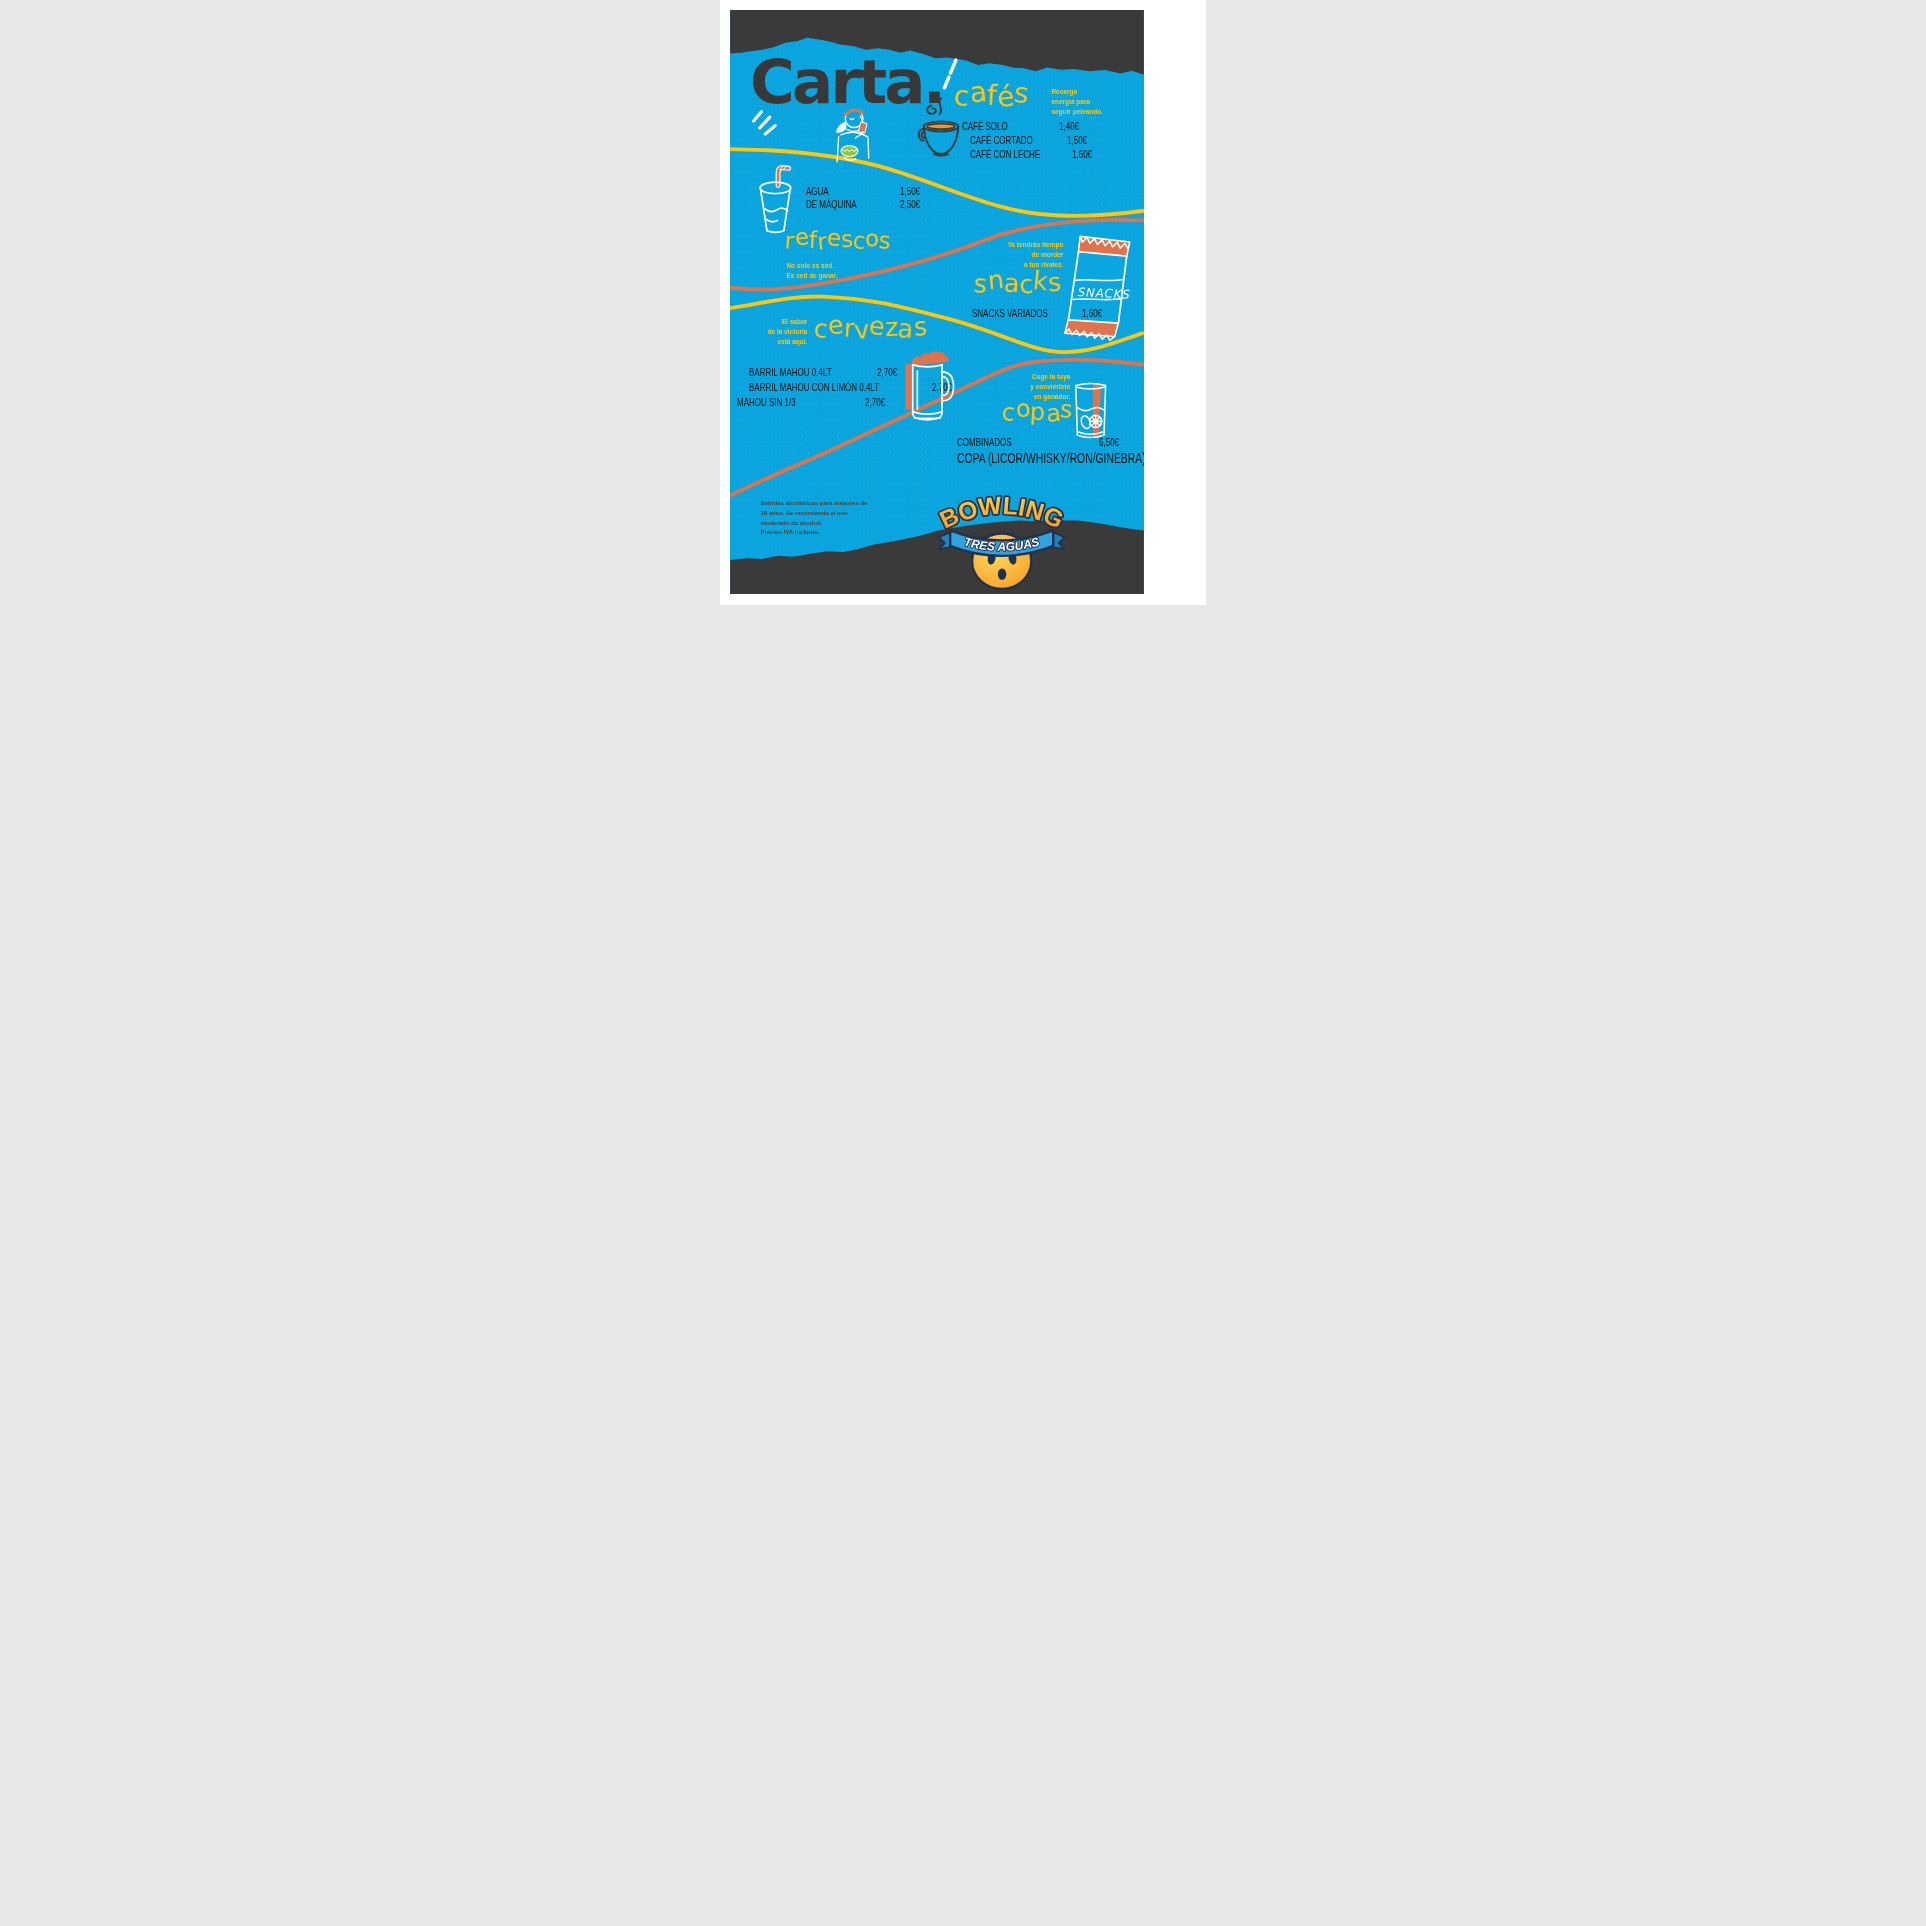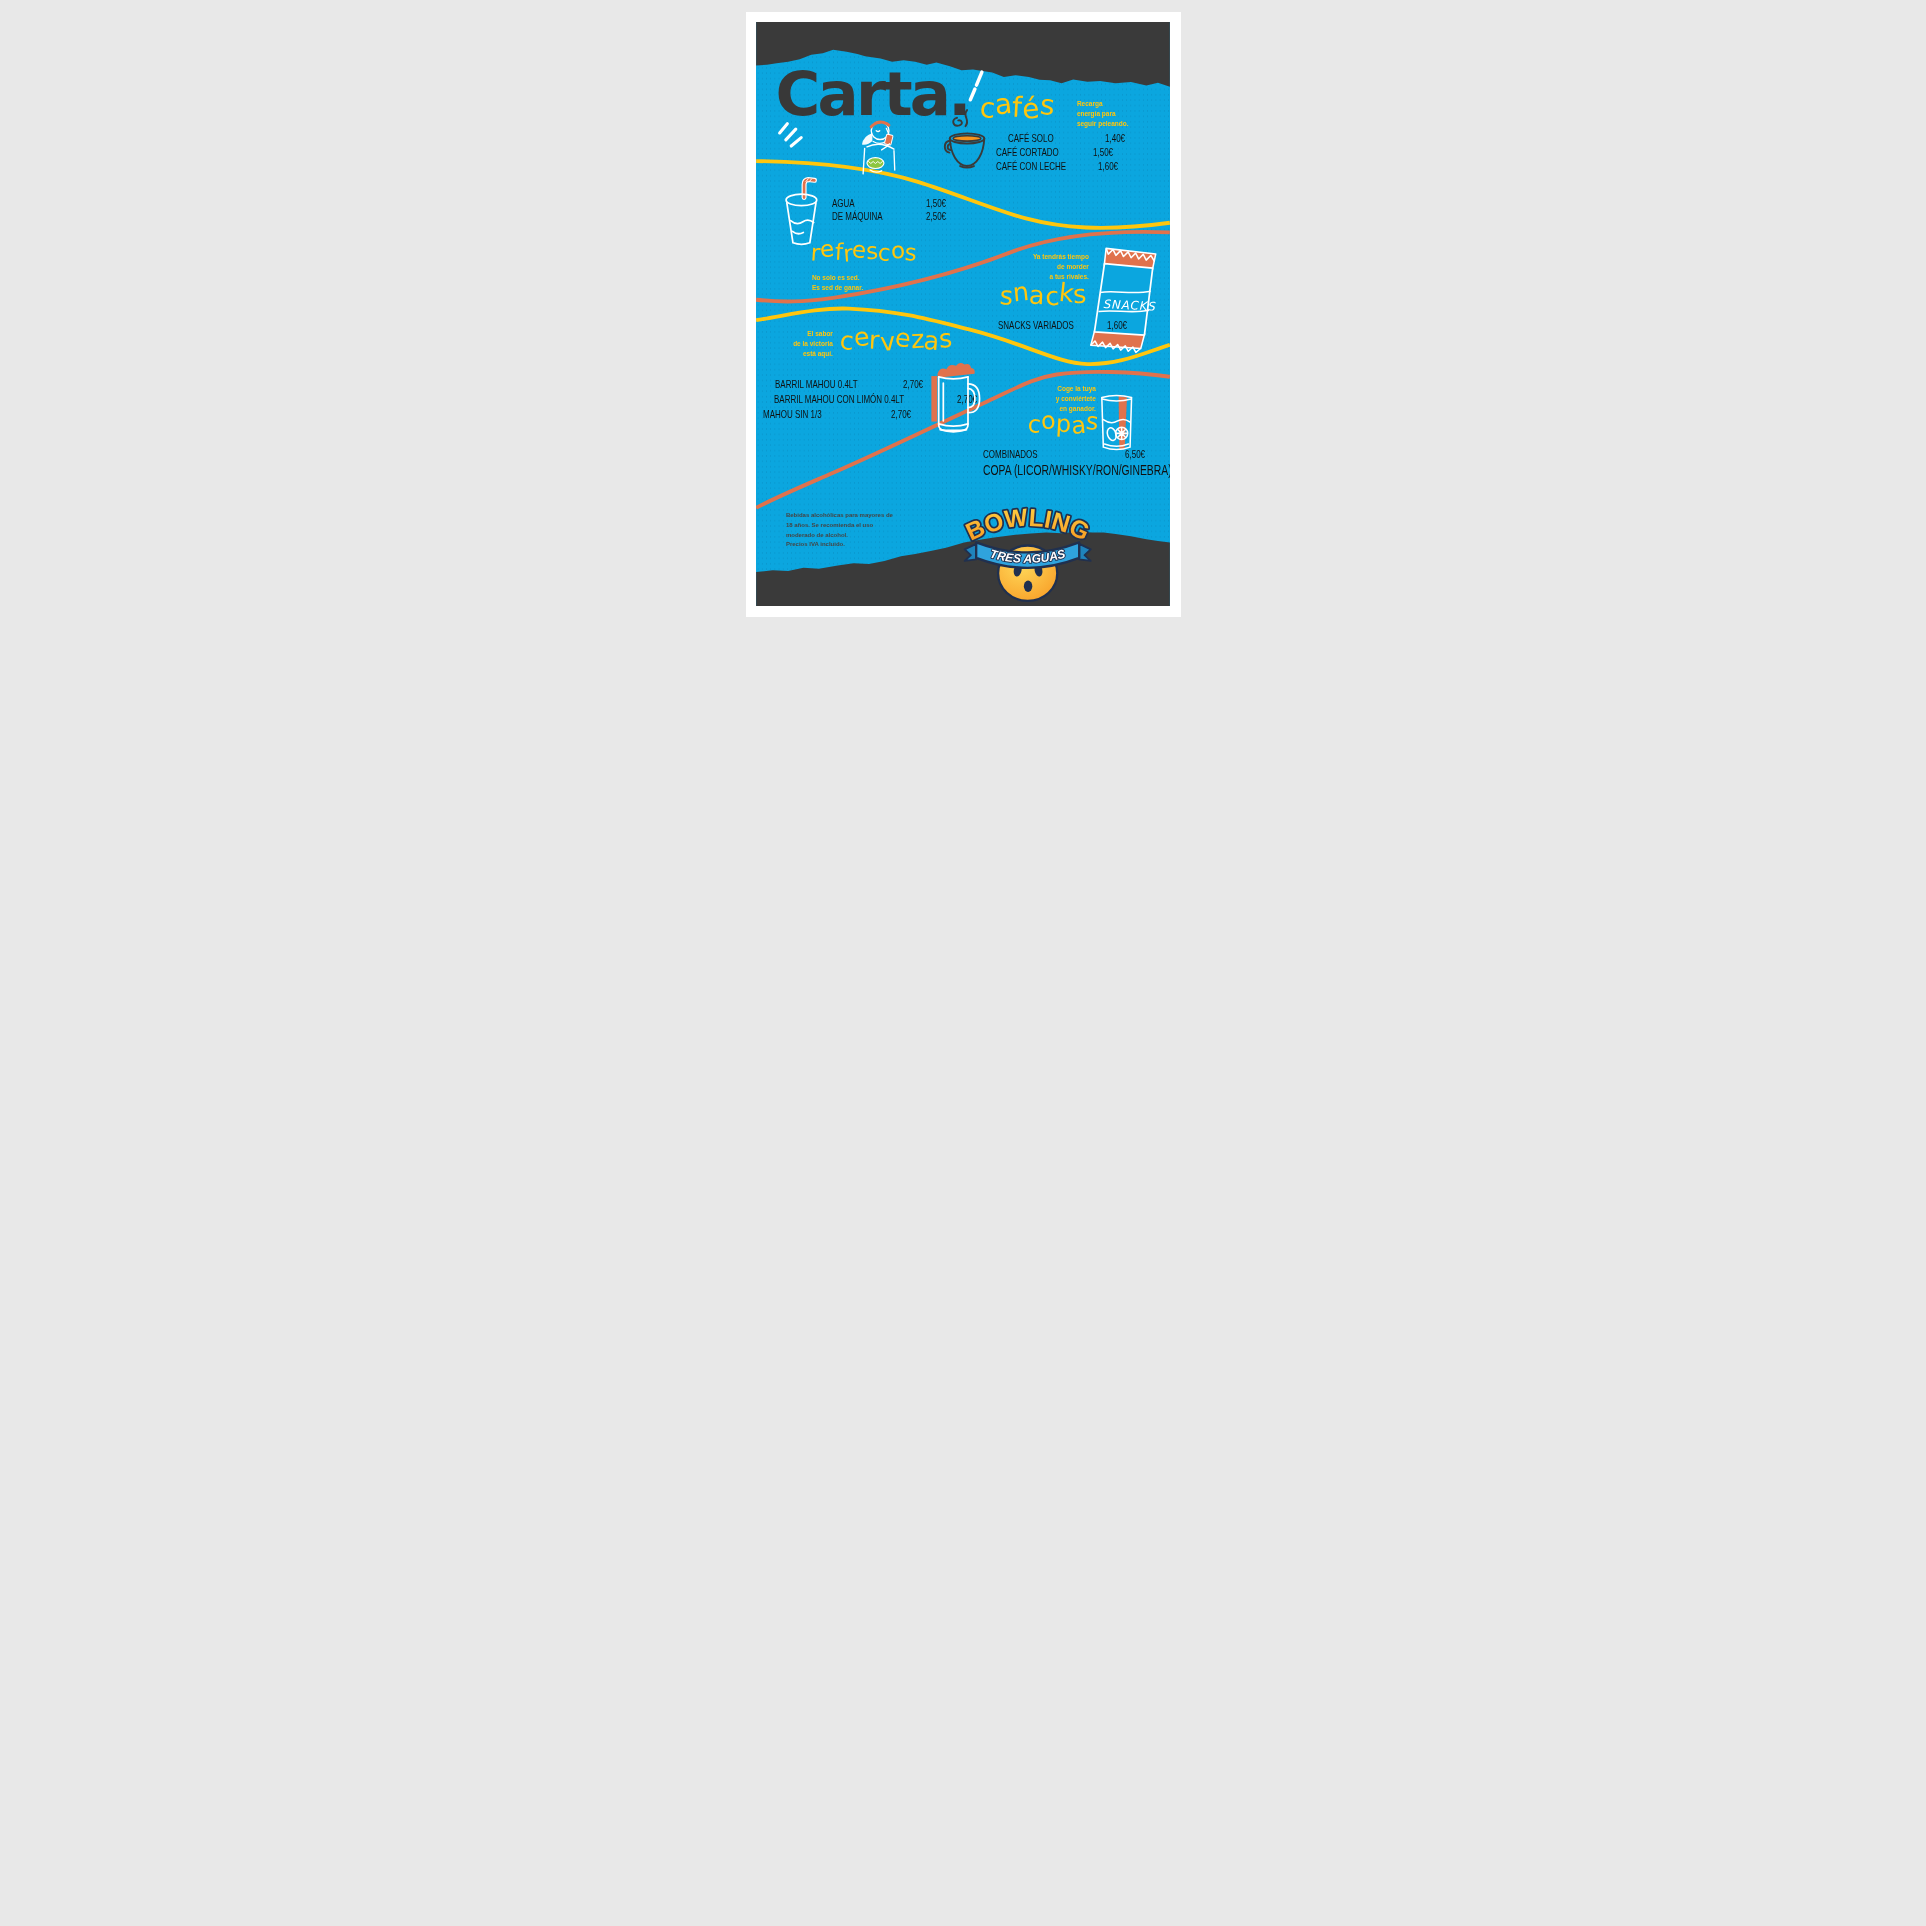--- a/index.html
+++ b/index.html
@@ -1,16 +1,16 @@
 <!DOCTYPE html>
 <html style="font-size:6.2px"><head>
 <meta charset="utf-8">
 <style>
   html,body{margin:0;padding:0;background:#e8e8e8;}
-  .poster{position:relative;width:435px;height:605px;background:#ffffff;margin:12px auto;
+  .poster{position:relative;width:486px;height:605px;background:#ffffff;margin:0 auto;
           font-family:"Liberation Sans",sans-serif;}
   .inner{position:absolute;left:10.4px;top:10.4px;width:414px;height:584px;background:#0BA6DF;overflow:hidden;
          background-image:
            radial-gradient(rgba(0,70,110,.14) 0.4px, transparent 0.5px),
            radial-gradient(rgba(0,70,110,.10) 0.4px, transparent 0.5px);
          background-size:4.2px 5.4px,6.5px 3.5px;background-position:0 0,2.3px 1.5px;}
   .abs{position:absolute;}
   svg{display:block;overflow:visible;}
 
   .title{font-family:"DejaVu Sans",sans-serif;font-weight:800;font-size:61px;line-height:.9;
@@ -88,21 +88,21 @@
     <path d="M15,88 C-2,90 -2,116 14,119"></path>
     <path d="M17,96 C7,98 7,110 17,112"></path>
   </svg>
 
   <div class="abs hand" style="left:224px;top:68px;font-size:28px"><span style="transform: rotate(4deg) translateY(1.5px);">c</span><span style="transform: rotate(-6deg) translateY(-2.3px);">a</span><span style="transform: rotate(3deg) translateY(0.8px);">f</span><span style="transform: rotate(-5deg) translateY(2.3px);">é</span><span style="transform: rotate(6deg) translateY(-1.5px);">s</span></div>
   <div class="abs tag" style="left:321px;top:77px">
     <div>Recarga</div>
     <div>energía para</div>
     <div>seguir peleando.</div>
   </div>
-  <div class="row" style="left:252px;top:111px;width:117px">
+  <div class="row" style="left:232px;top:111px;width:117px">
     <span class="cxl">CAFÉ SOLO</span>
     <span class="cxr">1,40€</span>
   </div>
   <div class="row" style="left:240px;top:125px;width:117px">
     <span class="cxl">CAFÉ CORTADO</span>
     <span class="cxr">1,50€</span>
   </div>
   <div class="row" style="left:240px;top:139px;width:117px">
     <span class="cxl">CAFÉ CON LECHE</span>
     <span class="cxr">1,60€</span>

